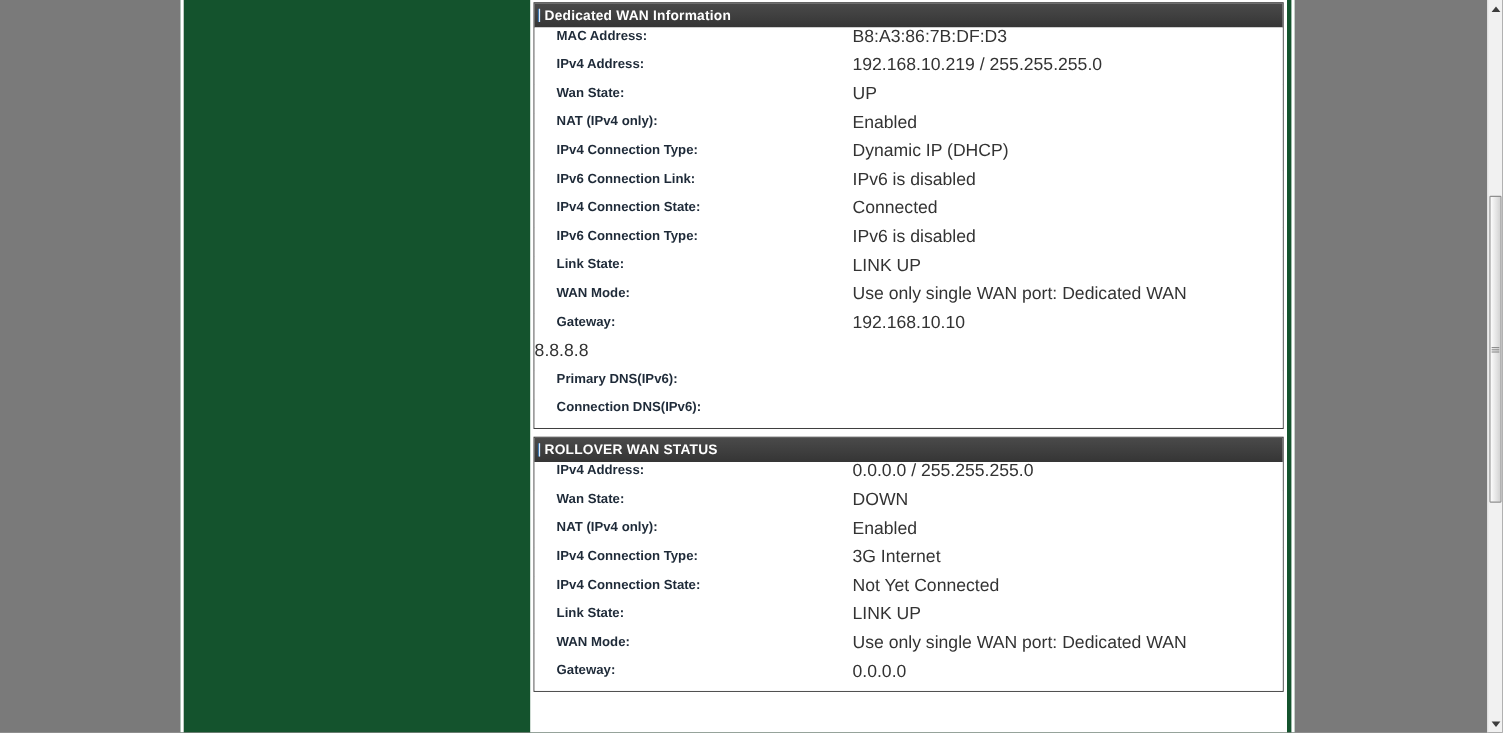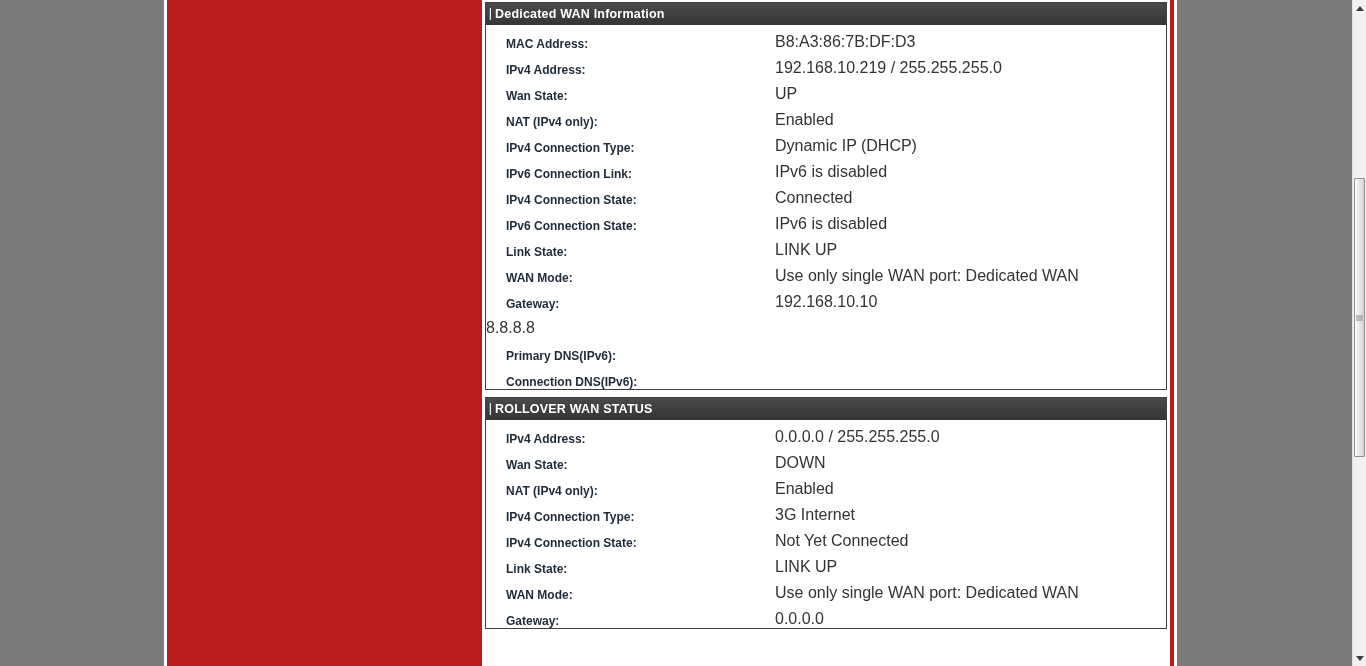--- a/index.html
+++ b/index.html
@@ -9,21 +9,21 @@
     overflow: hidden;
     background: #7a7a7a;
     font-family: "Liberation Sans", sans-serif;
   }
   .viewport { position: relative; width: 1366px; height: 666px; }
 
   
   .dark-wrap {
     position: absolute; left: 164px; top: 0;
     width: 1013px; height: 666px;
-    background: #b91c1c;
+    background: #14532d;
     border-left: 3px solid #ffffff;
     border-right: 3px solid #ffffff;
   }
 
   
   .content-panel {
     position: absolute; left: 315px; top: 0;
     width: 688px; height: 666px;
     background: #ffffff;
     padding: 2px 3px 0 3px;
@@ -45,21 +45,21 @@
     letter-spacing: 0.2px;
   }
   .hdr-accent {
     display: inline-block;
     width: 2px; height: 12px;
     background: #3e78b0;
     border-right: 1px solid #dfe9f2;
     margin-right: 4px;
   }
 
-  .row { height: 26px; display: flex; align-items: flex-end; background: #ffffff; }
+  .row { height: 26px; display: flex; align-items: flex-start; background: #ffffff; }
   .row .lbl {
     width: 289px; padding-left: 20px;
     font-size: 12px; font-weight: bold;
     color: #1e2a38;
     white-space: nowrap;
   }
   .row .val {
     font-size: 16px; color: #333333;
     white-space: nowrap;
   }
@@ -144,21 +144,21 @@
         </div>
         <div class="row">
           <span class="lbl">IPv6 Connection Link:</span>
           <span class="val">IPv6 is disabled</span>
         </div>
         <div class="row">
           <span class="lbl">IPv4 Connection State:</span>
           <span class="val">Connected</span>
         </div>
         <div class="row">
-          <span class="lbl">IPv6 Connection State:</span>
+          <span class="lbl">IPv6 Connection Type:</span>
           <span class="val">IPv6 is disabled</span>
         </div>
         <div class="row">
           <span class="lbl">Link State:</span>
           <span class="val">LINK UP</span>
         </div>
         <div class="row">
           <span class="lbl">WAN Mode:</span>
           <span class="val">Use only single WAN port: Dedicated WAN</span>
         </div>

